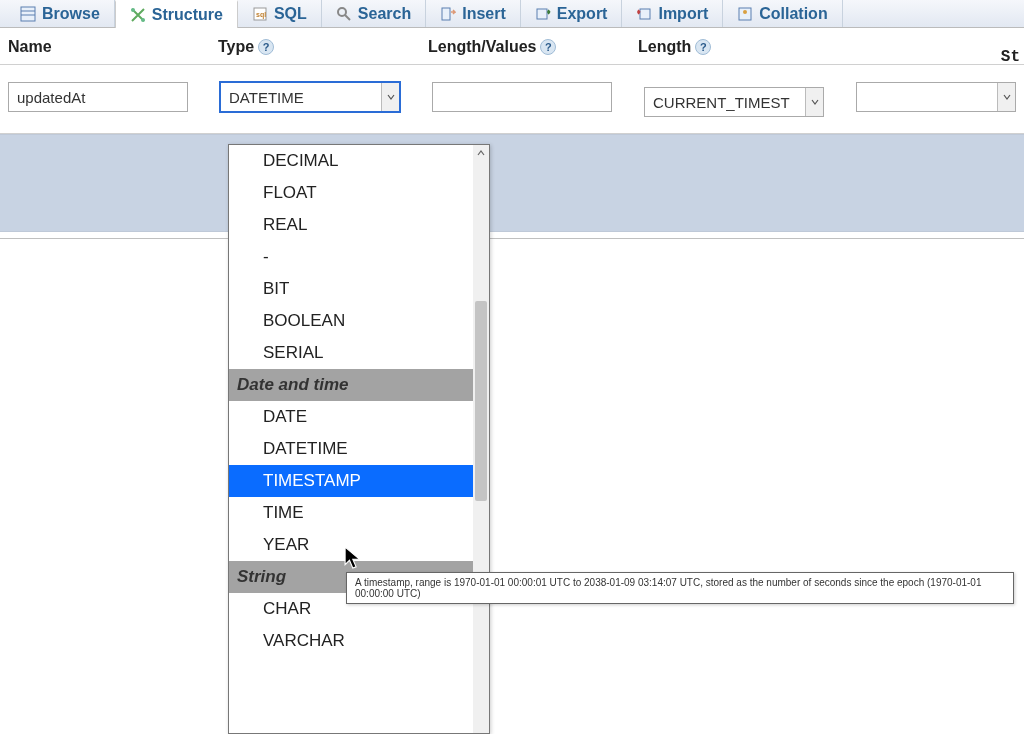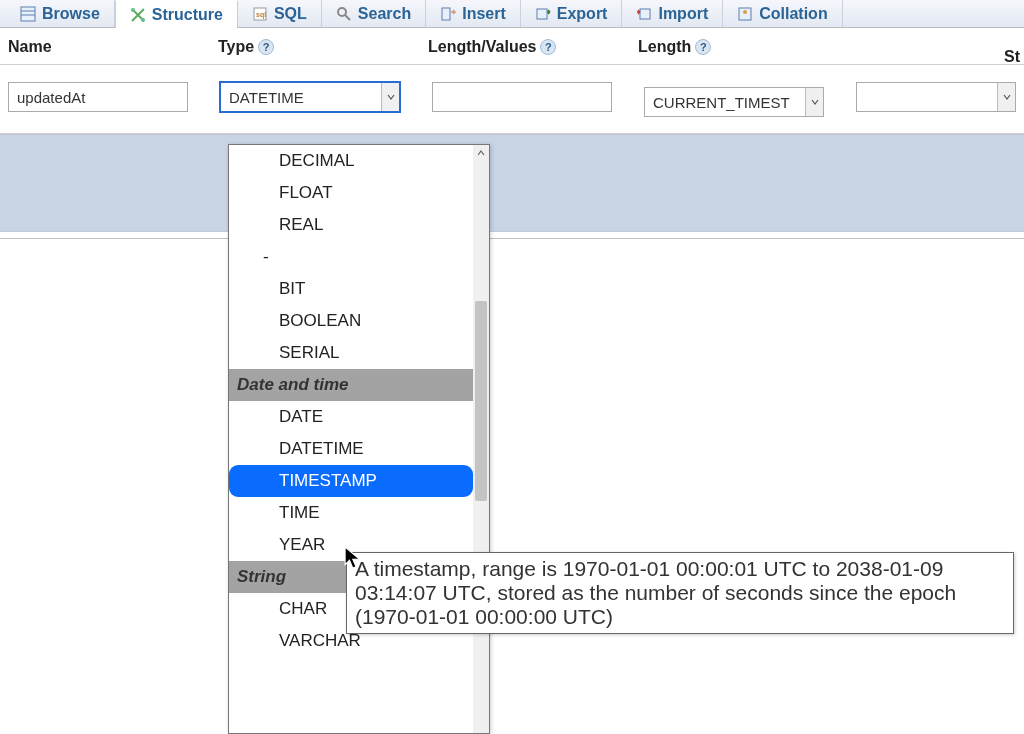--- a/index.html
+++ b/index.html
@@ -131,31 +131,30 @@
     box-shadow: 1px 1px 4px rgba(0,0,0,0.2);
     z-index: 10;
     overflow: hidden;
   }
   .dropdown .list {
     position: absolute;
     left: 0; right: 16px; top: 0; bottom: 0;
     overflow: hidden;
   }
   .dropdown .opt {
-    padding: 6px 0 6px 50px;
+    padding: 6px 0 6px 34px;
     font-size: 17px;
     color: #222;
     cursor: pointer;
     white-space: nowrap;
   }
   .dropdown .opt.sep { padding-left: 34px; color: #222; }
   .dropdown .opt.highlight {
     background: #0a6cff;
     color: #fff;
-    border-radius: 9px;
   }
   .dropdown .group {
     padding: 6px 0 6px 8px;
     font-size: 17px;
     font-style: italic;
     font-weight: bold;
     color: #333;
     background: #a3a3a3;
   }
   .dropdown .scrollbar {
@@ -175,45 +174,46 @@
     left: 2px; right: 2px;
     top: 156px; height: 200px;
     background: #c4c4c4;
     border-radius: 2px;
   }
 
   
   .tooltip {
     position: absolute;
     left: 346px;
-    top: 552px;
+    top: 572px;
     width: 668px;
     background: #fff;
     border: 1px solid #666;
     padding: 4px 8px;
-    font-size: 21px;
+    font-size: 10px;
     color: #333;
     z-index: 20;
     box-shadow: 1px 1px 3px rgba(0,0,0,0.2);
   }
 
   
   .cursor {
     position: absolute;
     left: 344px;
     top: 546px;
     z-index: 30;
     width: 22px; height: 26px;
     pointer-events: none;
   }
   .corner-s {
     position: absolute;
     right: 4px; top: 48px;
     font-weight: bold;
     color: #222;
+    font-family: Liberation Mono, monospace;
   }
 </style>
 </head>
 <body>
 
 <div class="tabs">
   <div class="tab">
     <span class="ticon">
       <svg viewBox="0 0 16 16">
           <rect x="1" y="1" width="14" height="14" fill="#e8f0fa" stroke="#5a7fb0"></rect>

